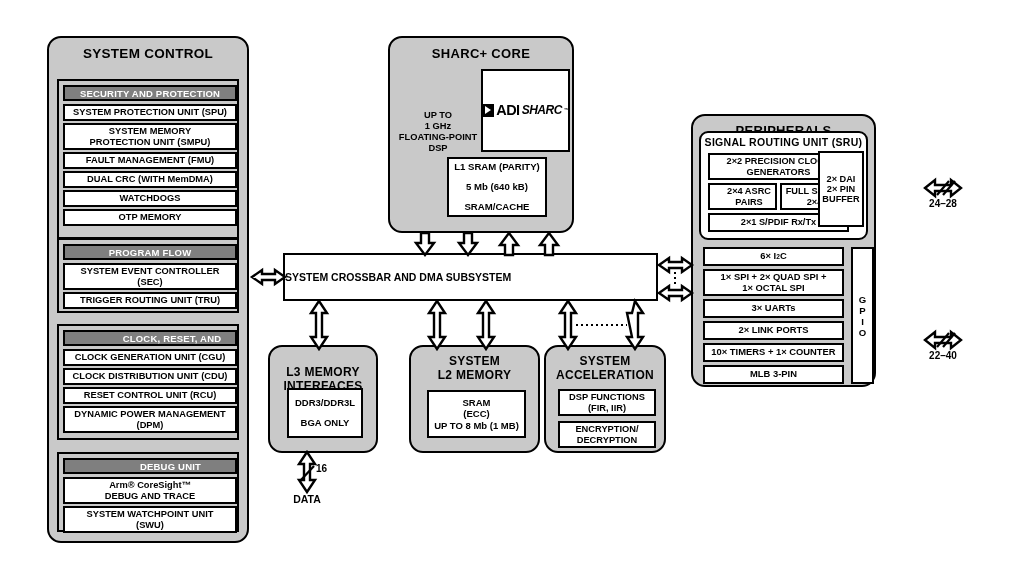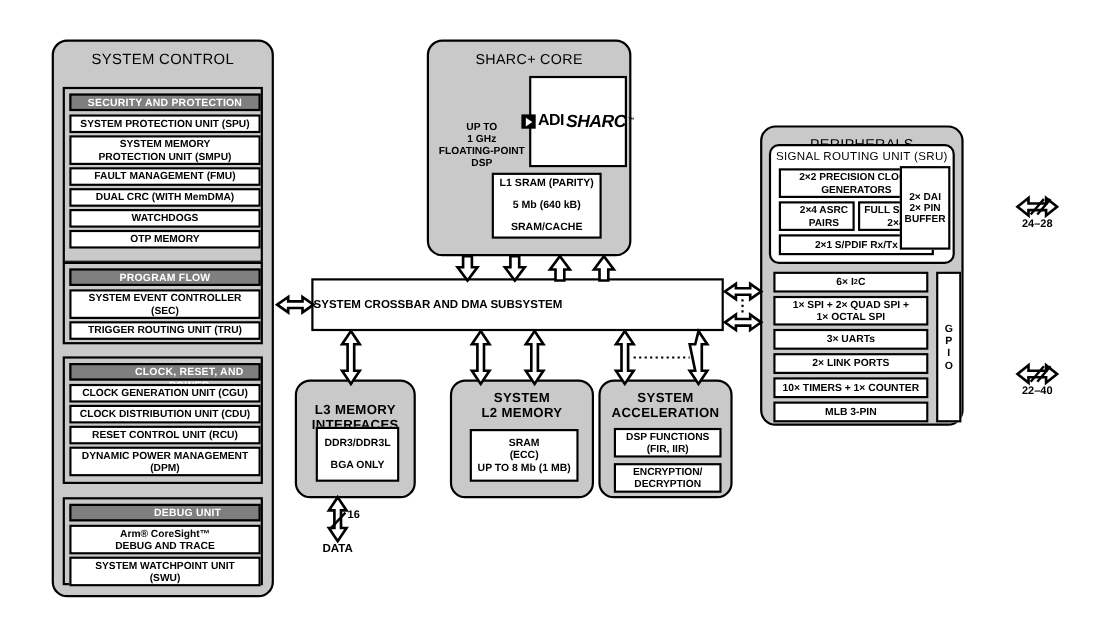--- a/index.html
+++ b/index.html
@@ -4,21 +4,21 @@
 <title>SHARC+ Block Diagram</title>
 <style>
   html,body{margin:0;padding:0;background:#ffffff;}
   body{width:1012px;height:569px;position:relative;overflow:hidden;
        font-family:"Liberation Sans","DejaVu Sans",sans-serif;color:#000;}
   #stage{position:absolute;left:0;top:0;width:1012px;height:569px;}
 
   
   .panel{position:absolute;background:#c9c9c9;border:2.5px solid #000;
          border-radius:14px;box-sizing:border-box;}
-  .panel-title{text-align:center;font-weight:normal;letter-spacing:.3px;}
+  .panel-title{text-align:center;font-weight:bold;letter-spacing:.3px;}
 
   .grpbox{position:absolute;background:#c9c9c9;border:2.5px solid #000;
           box-sizing:border-box;}
   .grphdr{background:#7f7f7f;color:#fff;font-weight:bold;text-align:center;
           border:2px solid #000;box-sizing:border-box;letter-spacing:.2px;}
 
   .wbox{background:#fff;border:2px solid #000;box-sizing:border-box;
         display:flex;align-items:center;justify-content:center;text-align:center;
         font-weight:bold;line-height:1.12;}
 
@@ -78,21 +78,21 @@
 DSP</div>
 
     <div class="abs wbox" style="left:91px;top:31px;width:89px;height:83px;">
       <div style="display:flex;align-items:center;gap:2px;">
         <span style="display:inline-block;width:13px;height:13px;background:#000;position:relative;">
           <span style="position:absolute;left:3.5px;top:2.5px;width:0;height:0;
                        border-left:6px solid #fff;border-top:4px solid transparent;
                        border-bottom:4px solid transparent;"></span>
         </span>
         <span style="font-size:14.5px;font-weight:bold;letter-spacing:-.5px;">ADI</span>
-        <span style="font-size:16px;font-weight:bold;font-style:italic;letter-spacing:-.5px;">SHARC</span>
+        <span style="font-size:12px;font-weight:bold;font-style:italic;letter-spacing:-.5px;">SHARC</span>
         <span style="font-size:6px;vertical-align:super;">™</span>
       </div>
     </div>
 
     <div class="abs wbox" style="left:57px;top:119px;width:100px;height:60px;font-size:9.6px;white-space:pre;line-height:1.05;">L1 SRAM (PARITY)
 
 5 Mb (640 kB)
 
 SRAM/CACHE</div>
   </div>

